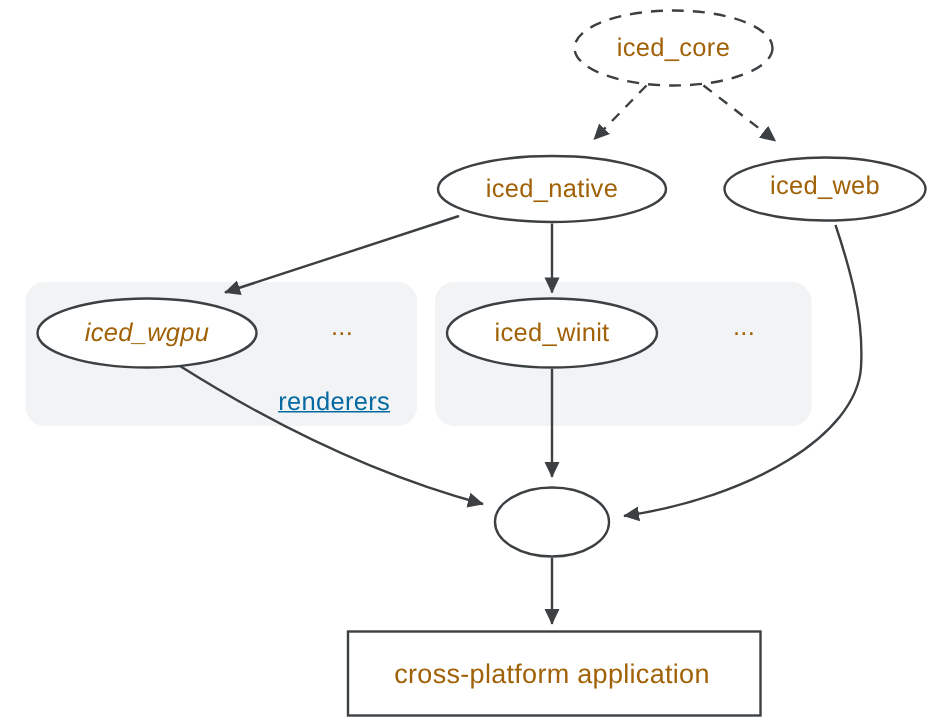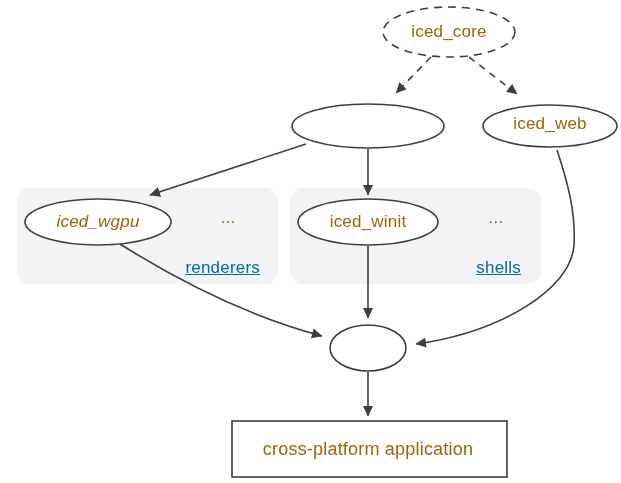--- a/index.html
+++ b/index.html
@@ -80,31 +80,31 @@
     <ellipse class="node-shape" cx="368" cy="126" rx="76" ry="22"></ellipse>
     <ellipse class="node-shape" cx="550" cy="126" rx="67" ry="21"></ellipse>
     <ellipse class="node-shape" cx="98" cy="222" rx="73" ry="23"></ellipse>
     <ellipse class="node-shape" cx="368" cy="222" rx="70" ry="23"></ellipse>
     <ellipse class="node-shape" cx="368" cy="348" rx="38" ry="23"></ellipse>
     <rect class="node-shape" x="232" y="421" width="275" height="56"></rect>
   </svg>
 
   <div class="label" style="left:379px; top:11px; width:140px; height:42px;">iced_core</div>
 
+  <div class="label" style="left:298px; top:105px; width:140px; height:42px;">iced_native</div>
 
   <div class="label" style="left:480px; top:103px; width:140px; height:42px;">iced_web</div>
 
   <div class="label" style="left:28px; top:201px; width:140px; height:42px;font-style:italic;">iced_wgpu</div>
 
   <div class="label" style="left:298px; top:201px; width:140px; height:42px;">iced_winit</div>
 
   <div class="label" style="left:198px; top:197px; width:60px; height:42px;">...</div>
 
   <div class="label" style="left:466px; top:197px; width:60px; height:42px;">...</div>
 
   <div class="label group-caption" style="left:140px; top:257px; width:120px; height:21px;">renderers</div>
 
-  <div class="label group-caption" style="left:401px; top:257px; width:120px; height:21px;">shells</div>
 
 
   <div class="label app-caption" style="left:248px; top:428px; width:240px; height:42px;">cross-platform application</div>
 
 </div>
 
 </body></html>

